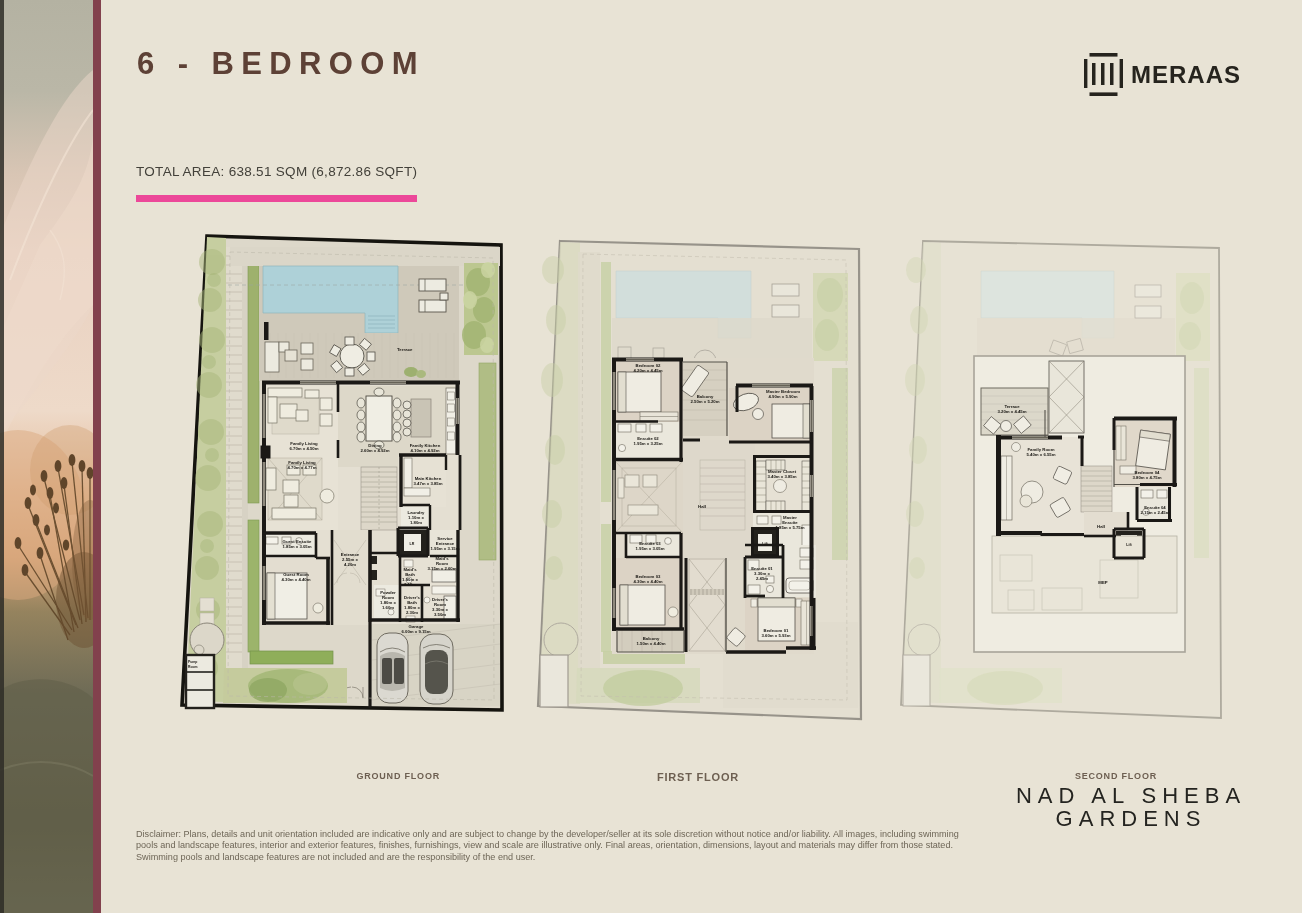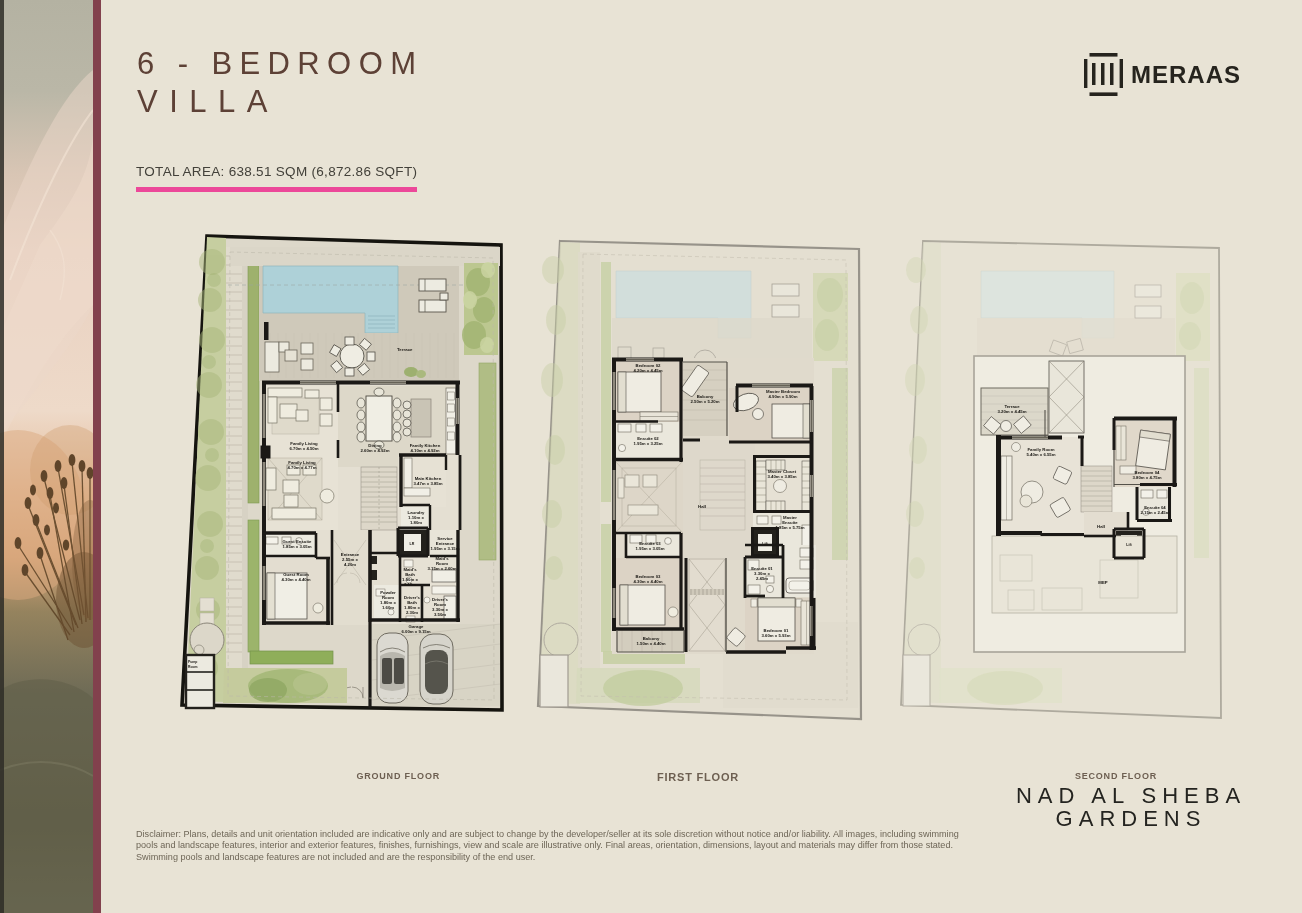--- a/index.html
+++ b/index.html
@@ -56,23 +56,23 @@
   <ellipse cx="84" cy="600" rx="28" ry="48" fill="#6b4d2e" opacity="0.45"></ellipse>
   <ellipse cx="90" cy="560" rx="18" ry="60" fill="#7a5836" opacity="0.35"></ellipse>
 
   <path d="M0,690 C30,672 70,678 93,698 L93,913 L0,913 Z" fill="#605f49" opacity="0.55"></path>
   <path d="M0,770 C35,756 70,762 93,776" fill="none" stroke="#7d7b63" stroke-width="2" opacity="0.5"></path>
   <rect x="0" y="0" width="4" height="913" fill="#2e2d27" opacity="0.85"></rect>
 </svg>
 
 <div class="abs" style="left:93px;top:0;width:8px;height:913px;background:#82414d;"></div>
 
-<div class="abs" style="left:137px;top:45px;font-size:31px;font-weight:400;color:#5d4136;line-height:38px;"><span style="letter-spacing:7.4px;">6 - BEDROOM</span><br><span style="letter-spacing:11.5px;">VILLA</span></div>
-
-<div class="abs" style="left:136px;top:164px;font-size:13.5px;color:#43413a;letter-spacing:0.3px;border-bottom:5px solid #ec4899;padding-bottom:8px;">TOTAL AREA: 638.51 SQM (6,872.86 SQFT)</div>
+<div class="abs" style="left:137px;top:45px;font-size:31px;font-weight:700;color:#5d4136;line-height:38px;"><span style="letter-spacing:7.4px;">6 - BEDROOM</span><br></div>
+
+<div class="abs" style="left:136px;top:164px;font-size:13.5px;color:#43413a;letter-spacing:0.3px;border-bottom:7px solid #ec4899;padding-bottom:16px;">TOTAL AREA: 638.51 SQM (6,872.86 SQFT)</div>
 
 <svg class="abs" style="left:1082px;top:52px" width="170" height="46" viewBox="0 0 170 46">
   <g fill="#26241e">
     <rect x="2" y="7" width="3.4" height="29"></rect>
     <rect x="7.5" y="1" width="28" height="3.6"></rect>
     <rect x="7.5" y="40.4" width="28" height="3.6"></rect>
     <rect x="10" y="11" width="3.5" height="22"></rect>
     <rect x="19" y="11" width="3.5" height="22"></rect>
     <rect x="28" y="11" width="3.5" height="22"></rect>
     <rect x="37.6" y="7" width="3.4" height="29"></rect>

